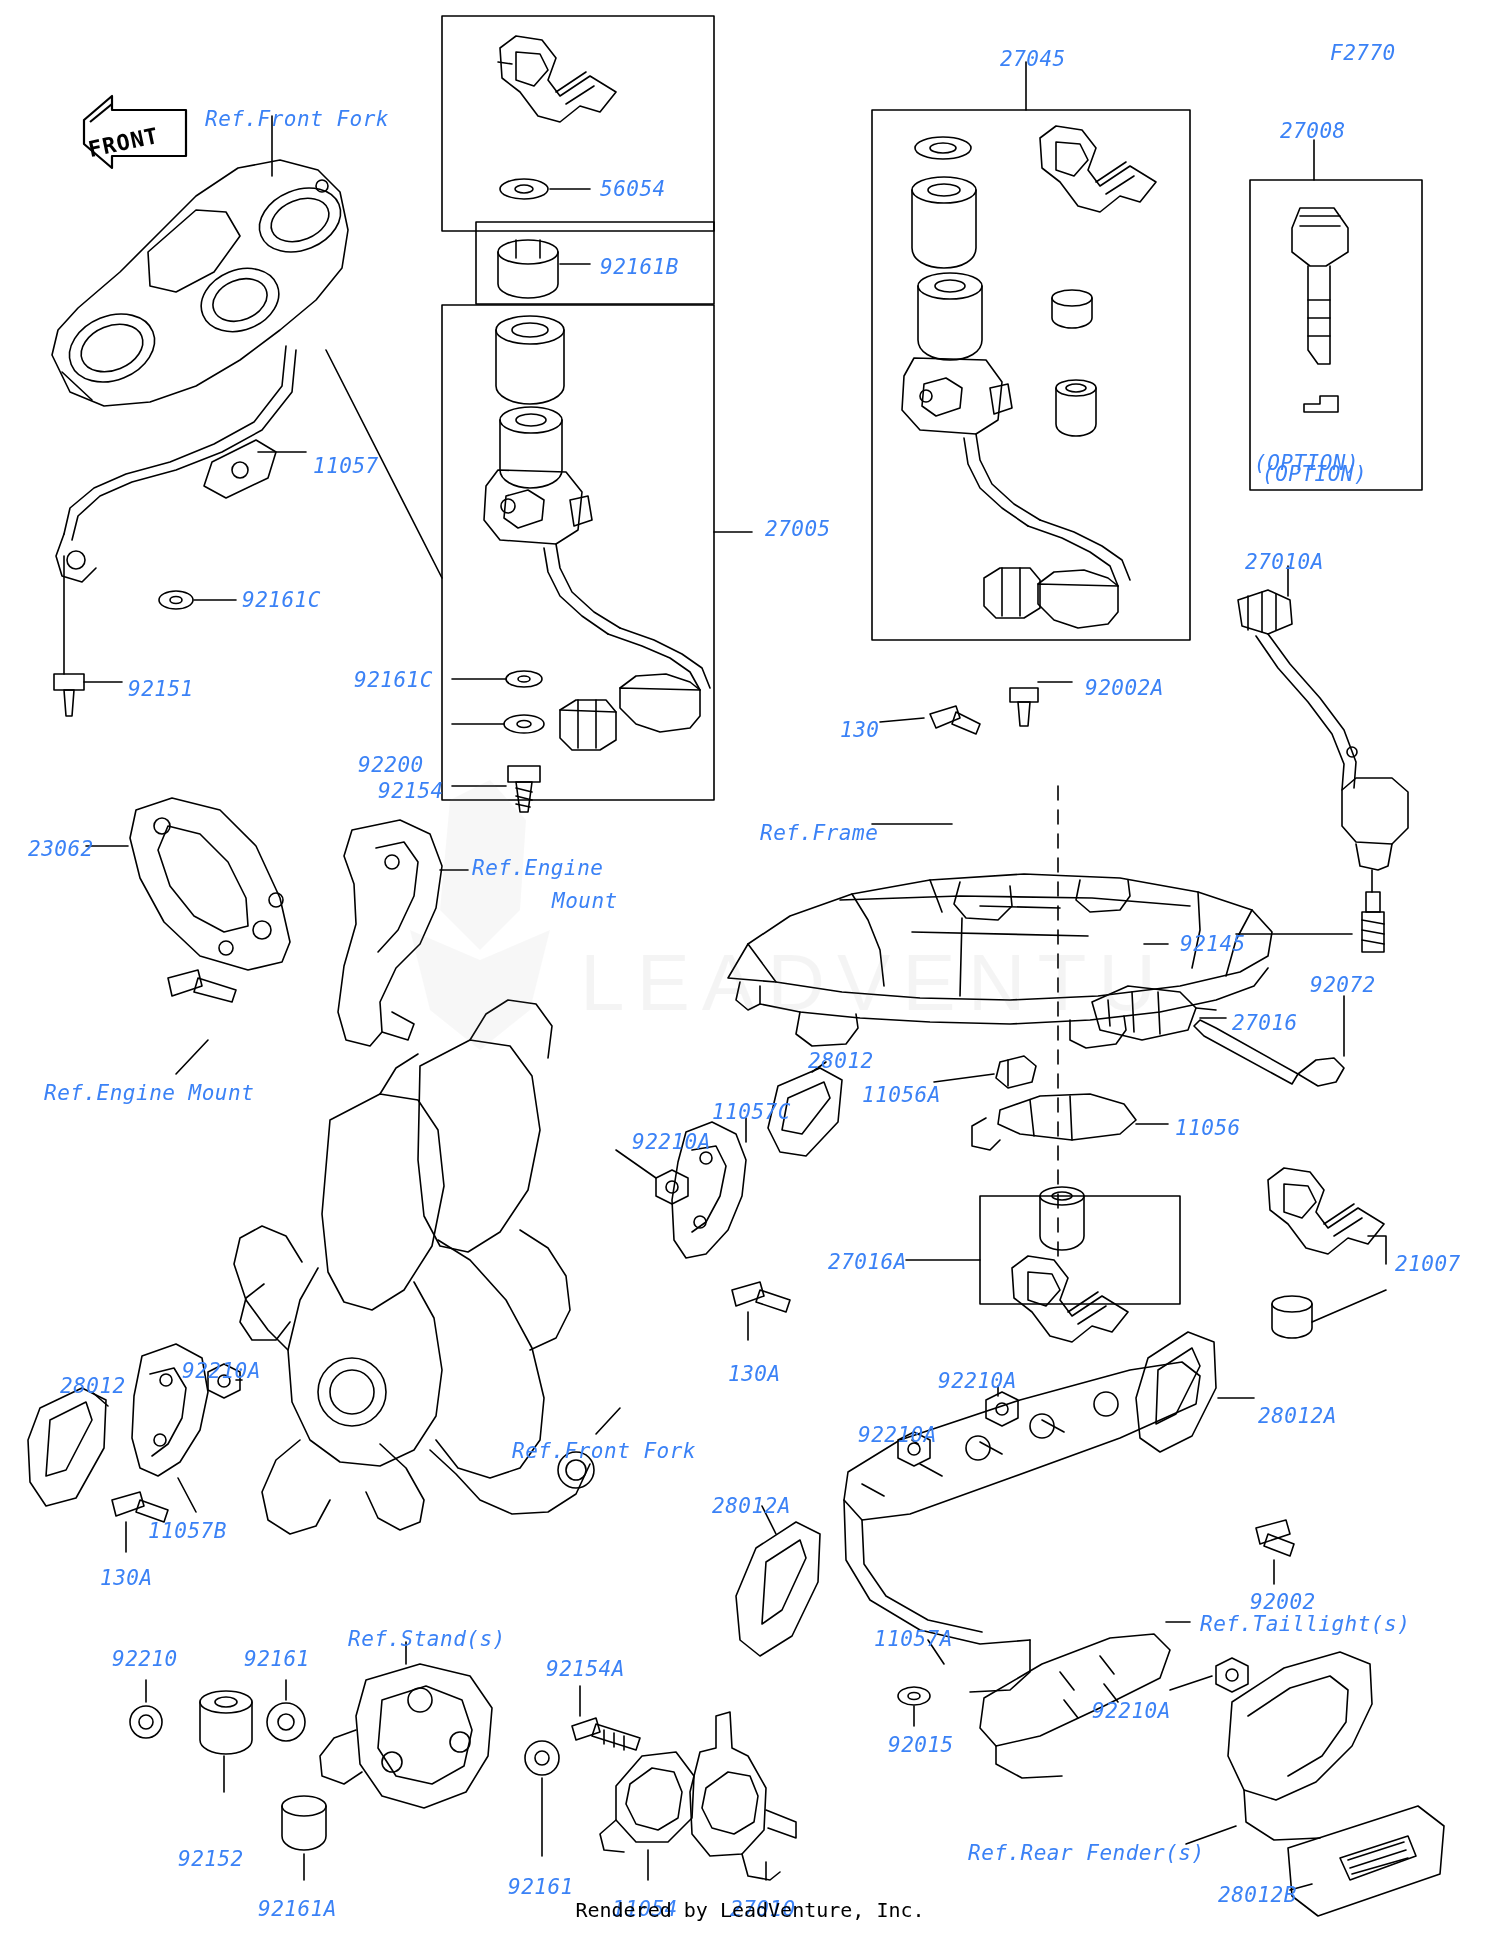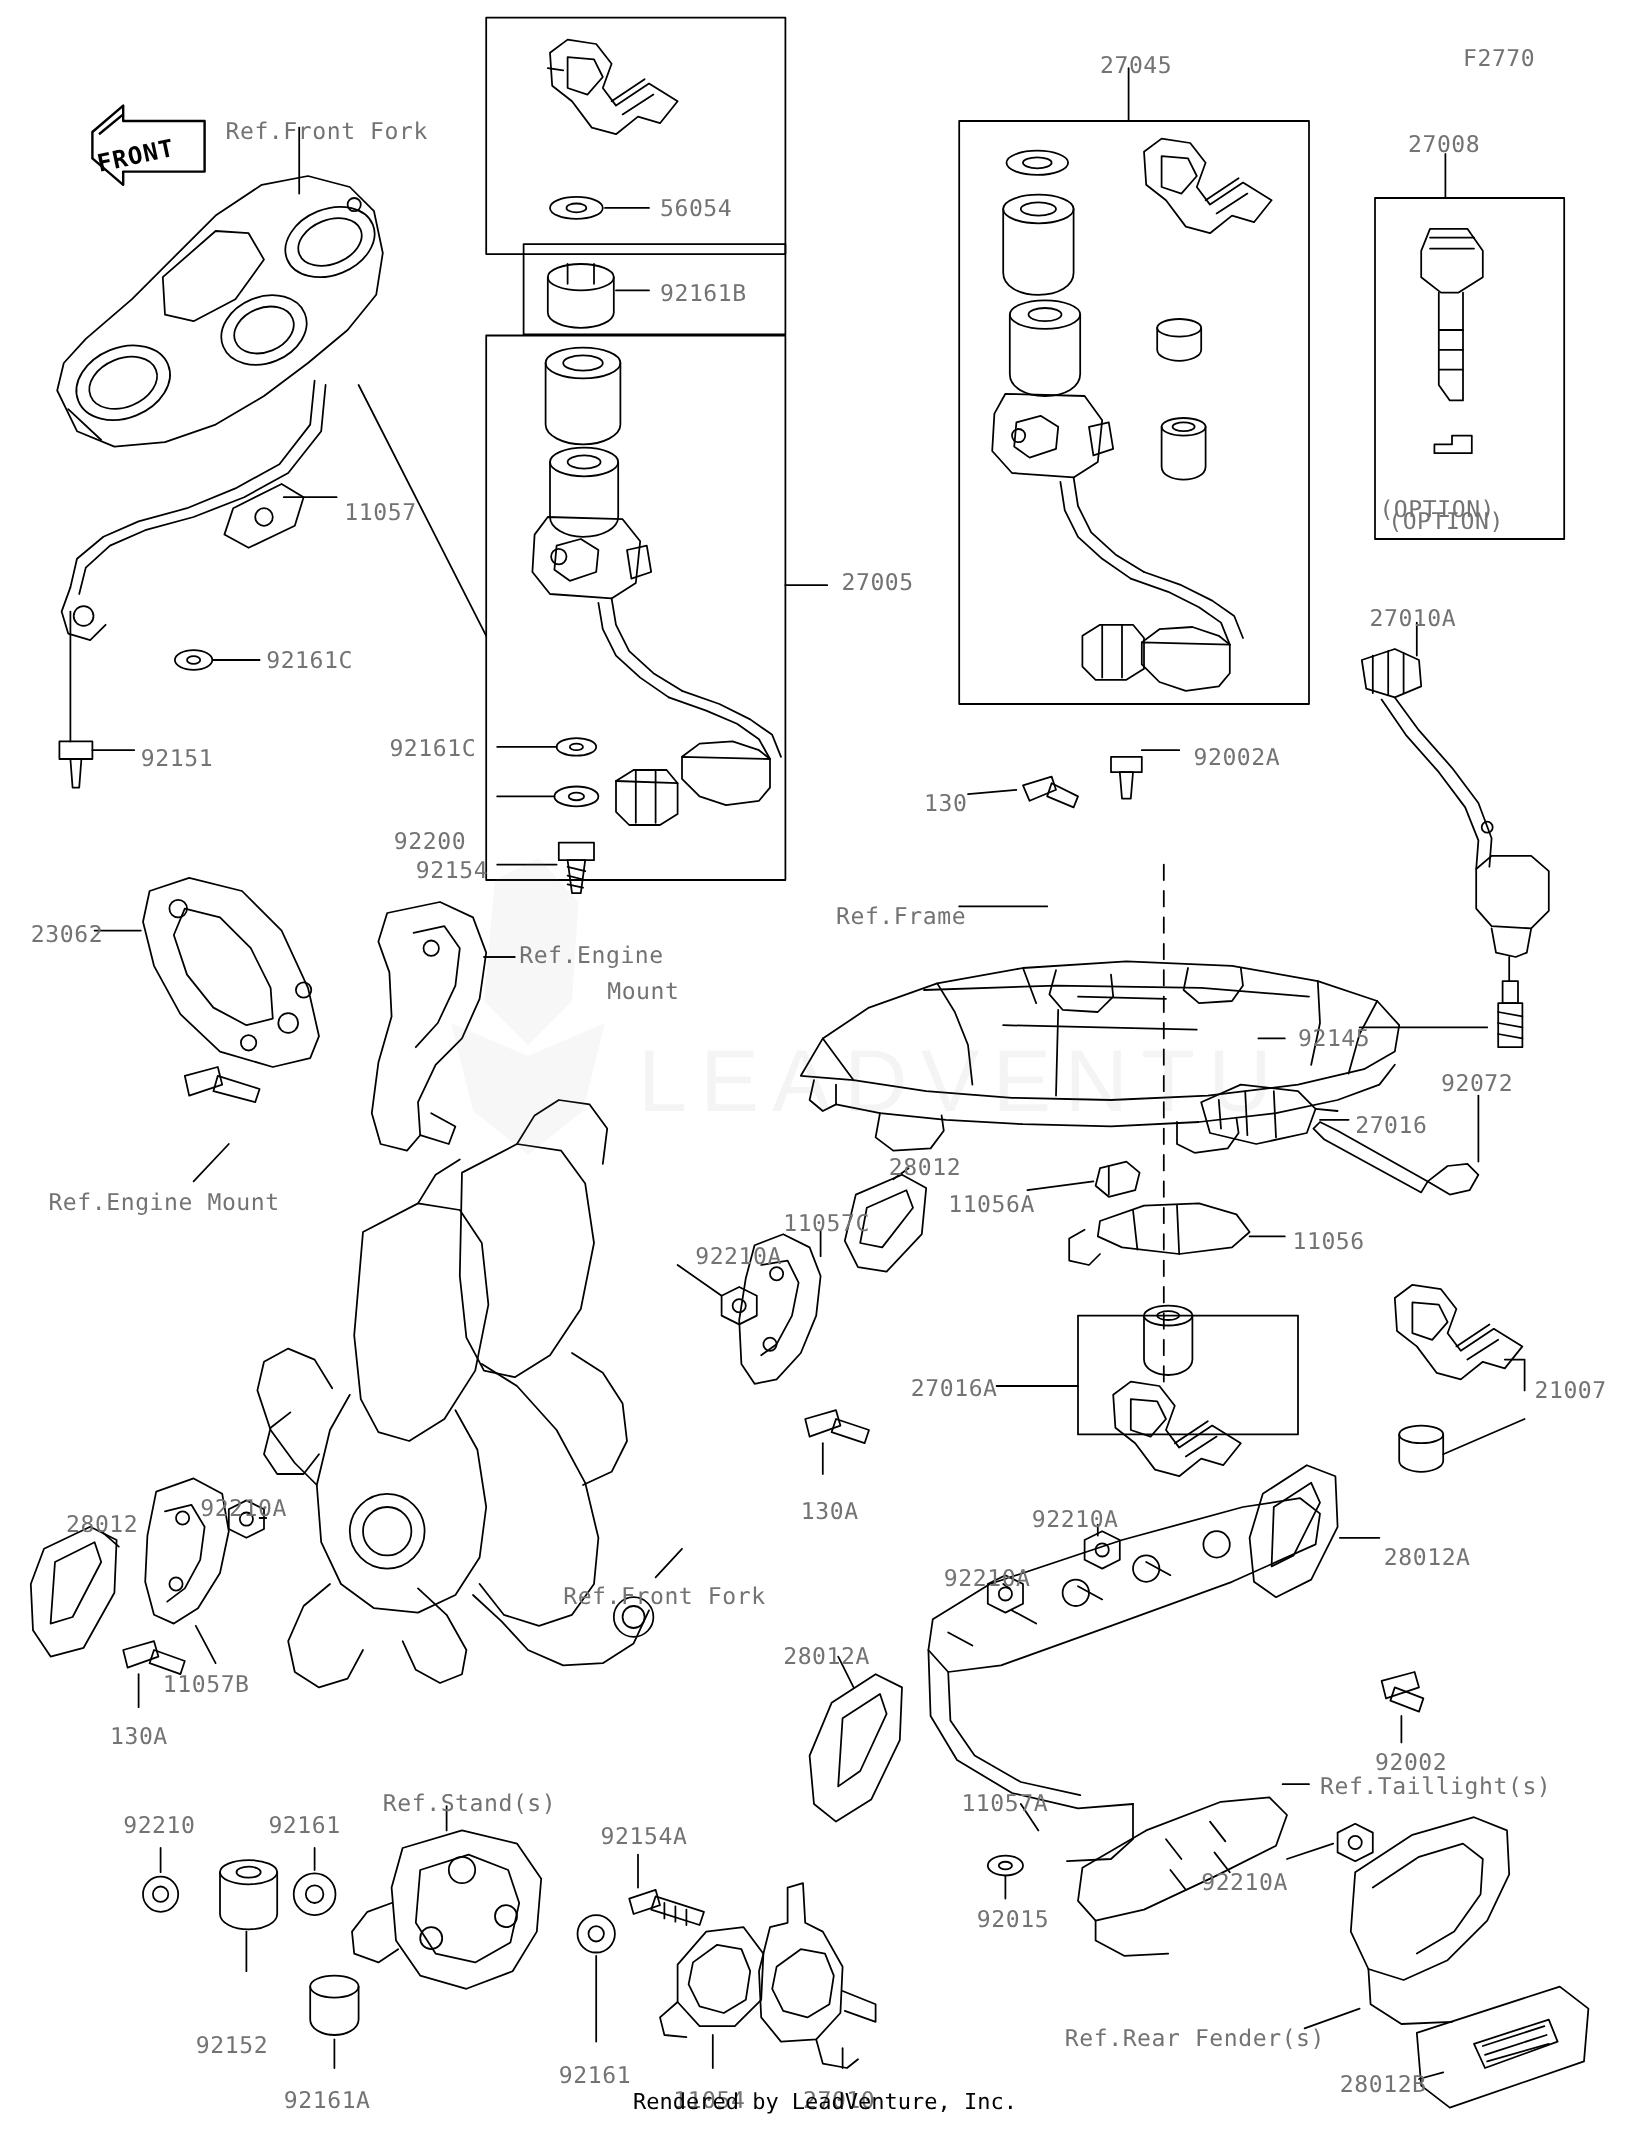--- a/index.html
+++ b/index.html
@@ -23,23 +23,24 @@
     left: 0;
     top: 0;
     width: 1500px;
     height: 1938px;
   }
   .lbl {
     position: absolute;
     font-family: "DejaVu Sans Mono", monospace;
     font-size: 21px;
     letter-spacing: 0.5px;
-    color: #737373;
+    color: #3b82f6;
     white-space: nowrap;
     line-height: 1.1;
+    font-style: italic;
   }
   .watermark {
     position: absolute;
     left: 330px;
     top: 760px;
     width: 820px;
     height: 340px;
     opacity: 0.07;
     pointer-events: none;
   }

